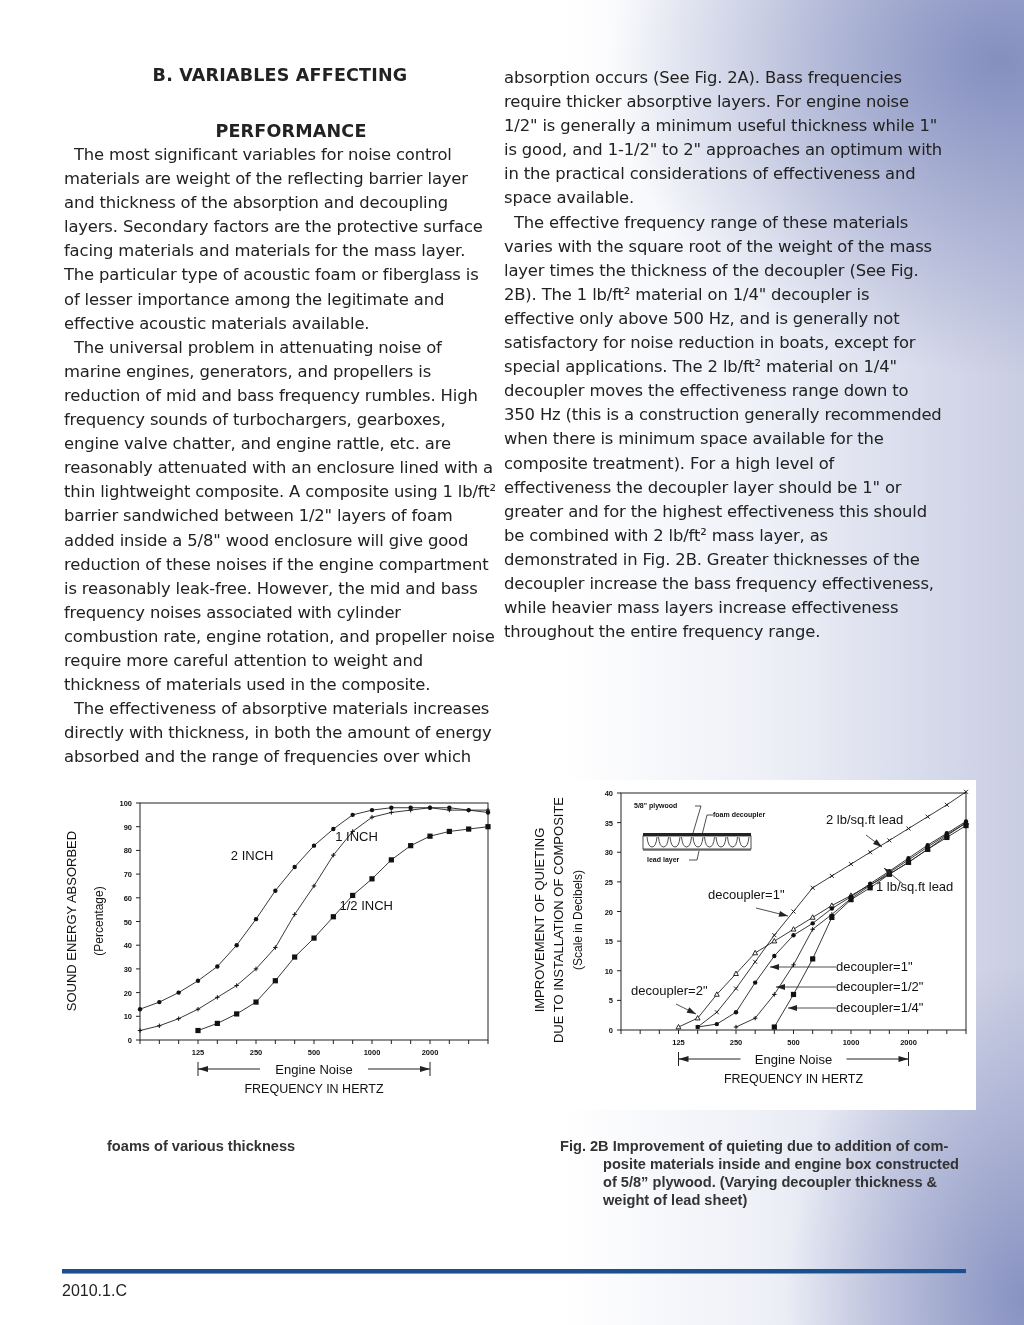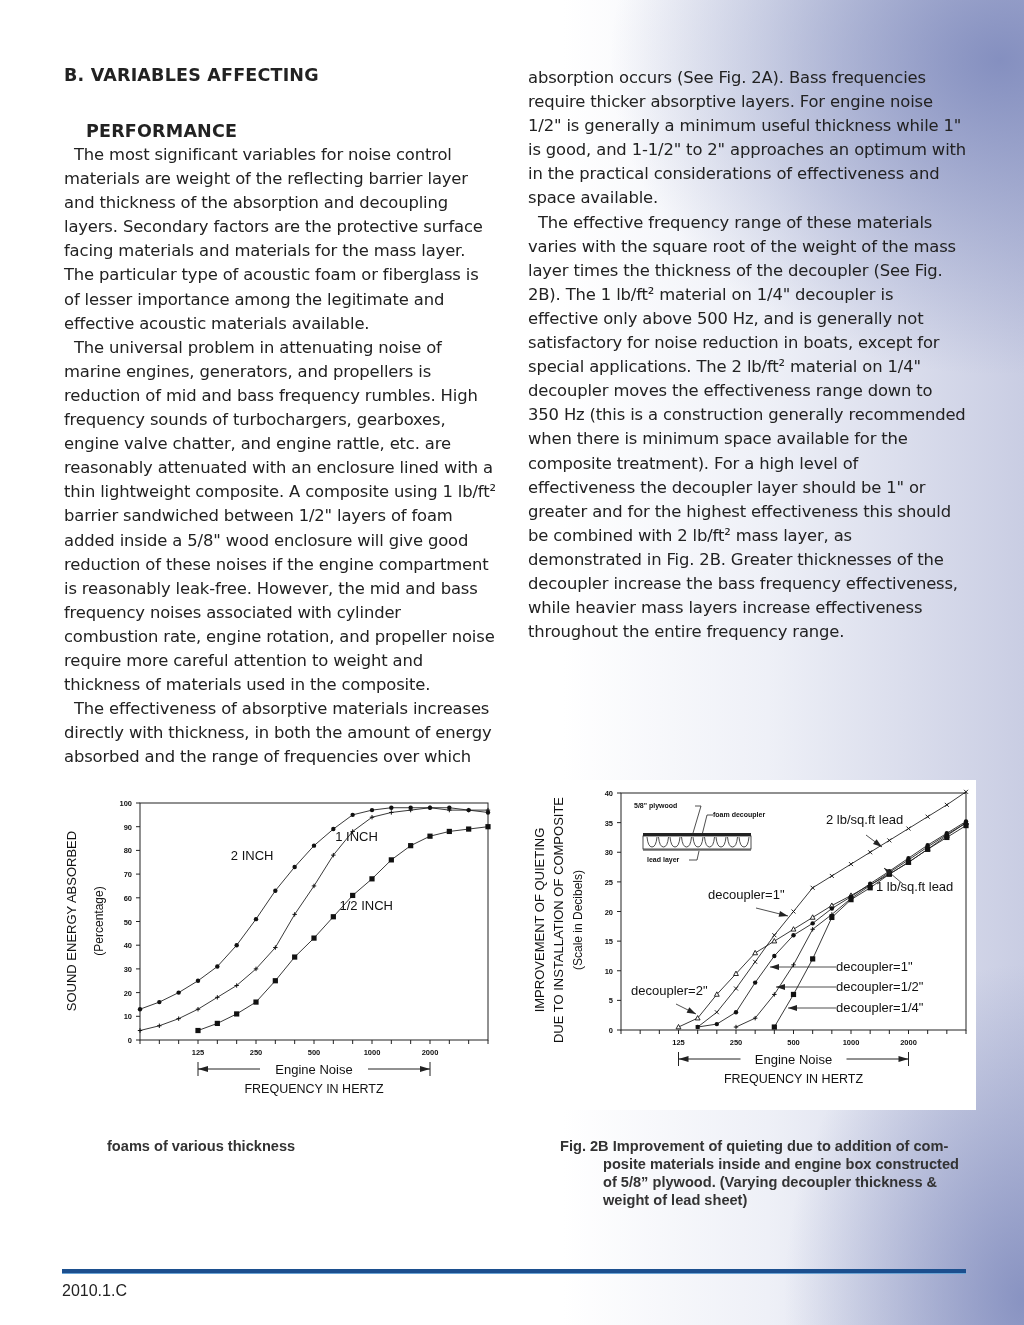--- a/index.html
+++ b/index.html
@@ -6,22 +6,22 @@
   body {
     width:1024px; height:1325px; position:relative; overflow:hidden;
     background:
       radial-gradient(ellipse 520px 420px at 1000px 60px, rgba(120,132,185,0.85), rgba(120,132,185,0) 75%),
       radial-gradient(ellipse 300px 420px at 1024px 1300px, rgba(120,132,185,0.8), rgba(120,132,185,0) 80%),
       linear-gradient(90deg, #ffffff 0%, #ffffff 55%, #eef0f7 75%, #c9cde3 100%);
     font-family: "DejaVu Sans", sans-serif; color:#222;
   }
   .col { position:absolute; top:64px; font-size:16.4px; line-height:24.1px; letter-spacing:-0.15px; }
   .col.left { left:64px; width:432px; }
-  .col.right { left:528px; width:440px; top:66px; }
-  .heading { font-weight:bold; font-size:17.5px; line-height:23px; letter-spacing:0.2px; }
+  .col.right { left:504px; width:440px; top:66px; }
+  .heading { font-weight:bold; font-size:17.5px; line-height:23px; letter-spacing:0.2px;text-align:center; }
   .heading .l2 { display:block; padding-left:22px;margin-top:33px; }
   .para { margin:0; text-indent:10px; }
   .para.noindent { text-indent:0; }
   .chart { position:absolute; background:#fff; }
   .chart.a { left:56px; top:786px; width:444px; height:318px; }
   .chart.b { left:526px; top:780px; width:450px; height:330px; }
   .chart svg { position:absolute; left:0; top:0; }
   .caption { position:absolute; font-family:"Liberation Sans", sans-serif; font-weight:bold; font-size:14.6px; line-height:18px; color:#333; }
   .caption.a { left:64px; top:1137px; width:440px; }
   .caption.b { left:560px; top:1137px; width:420px; }

